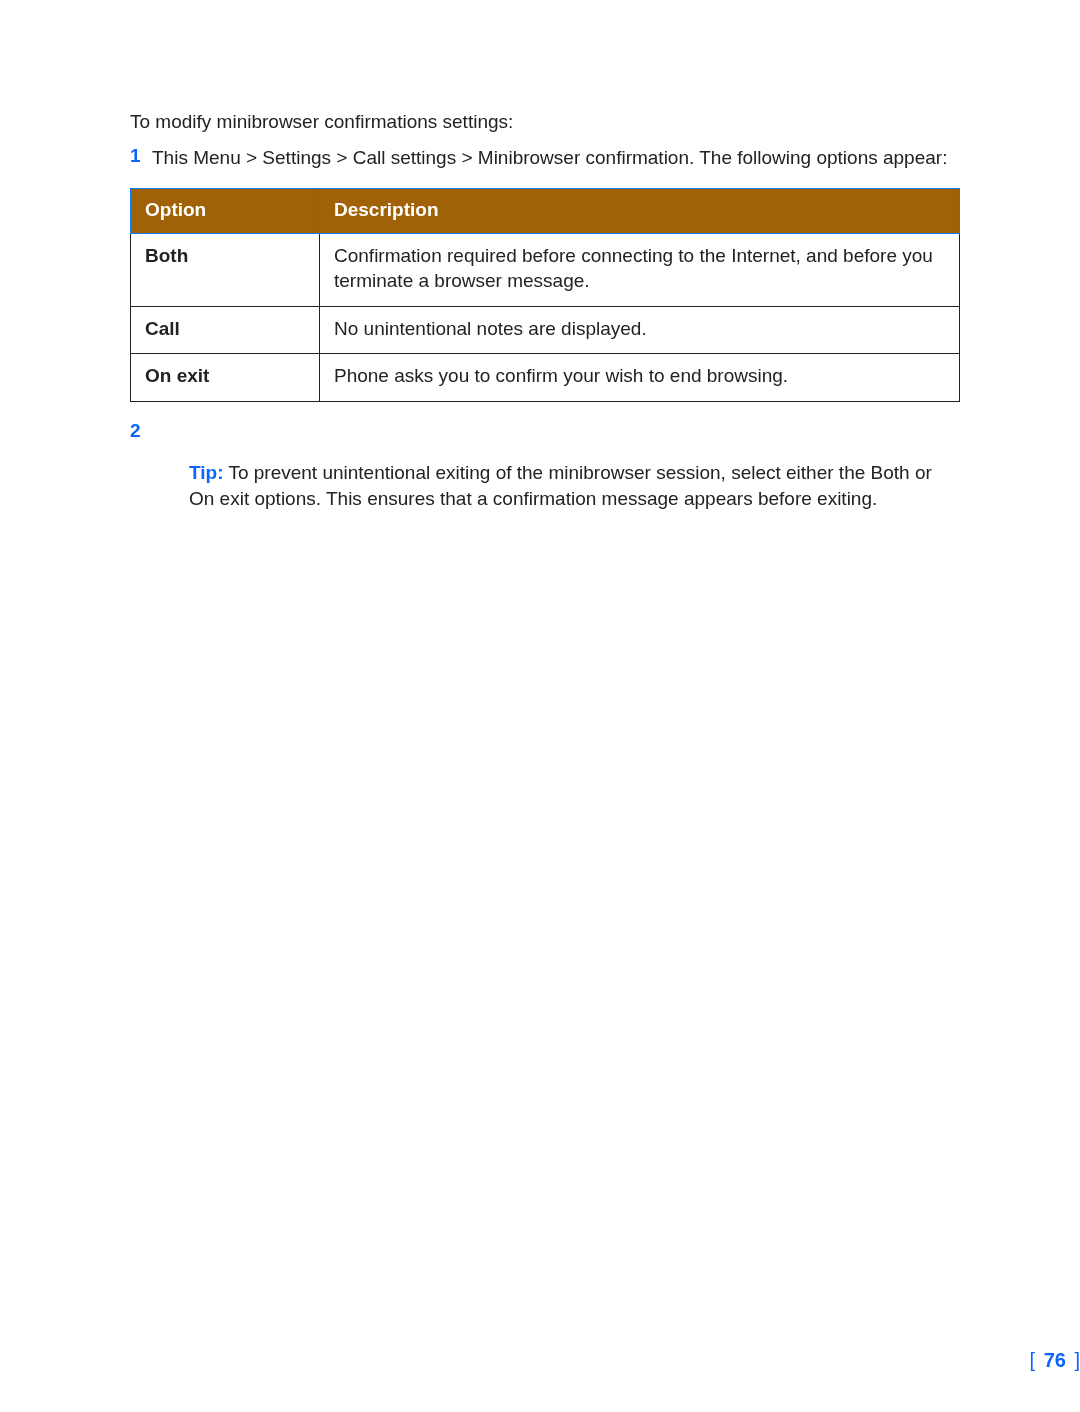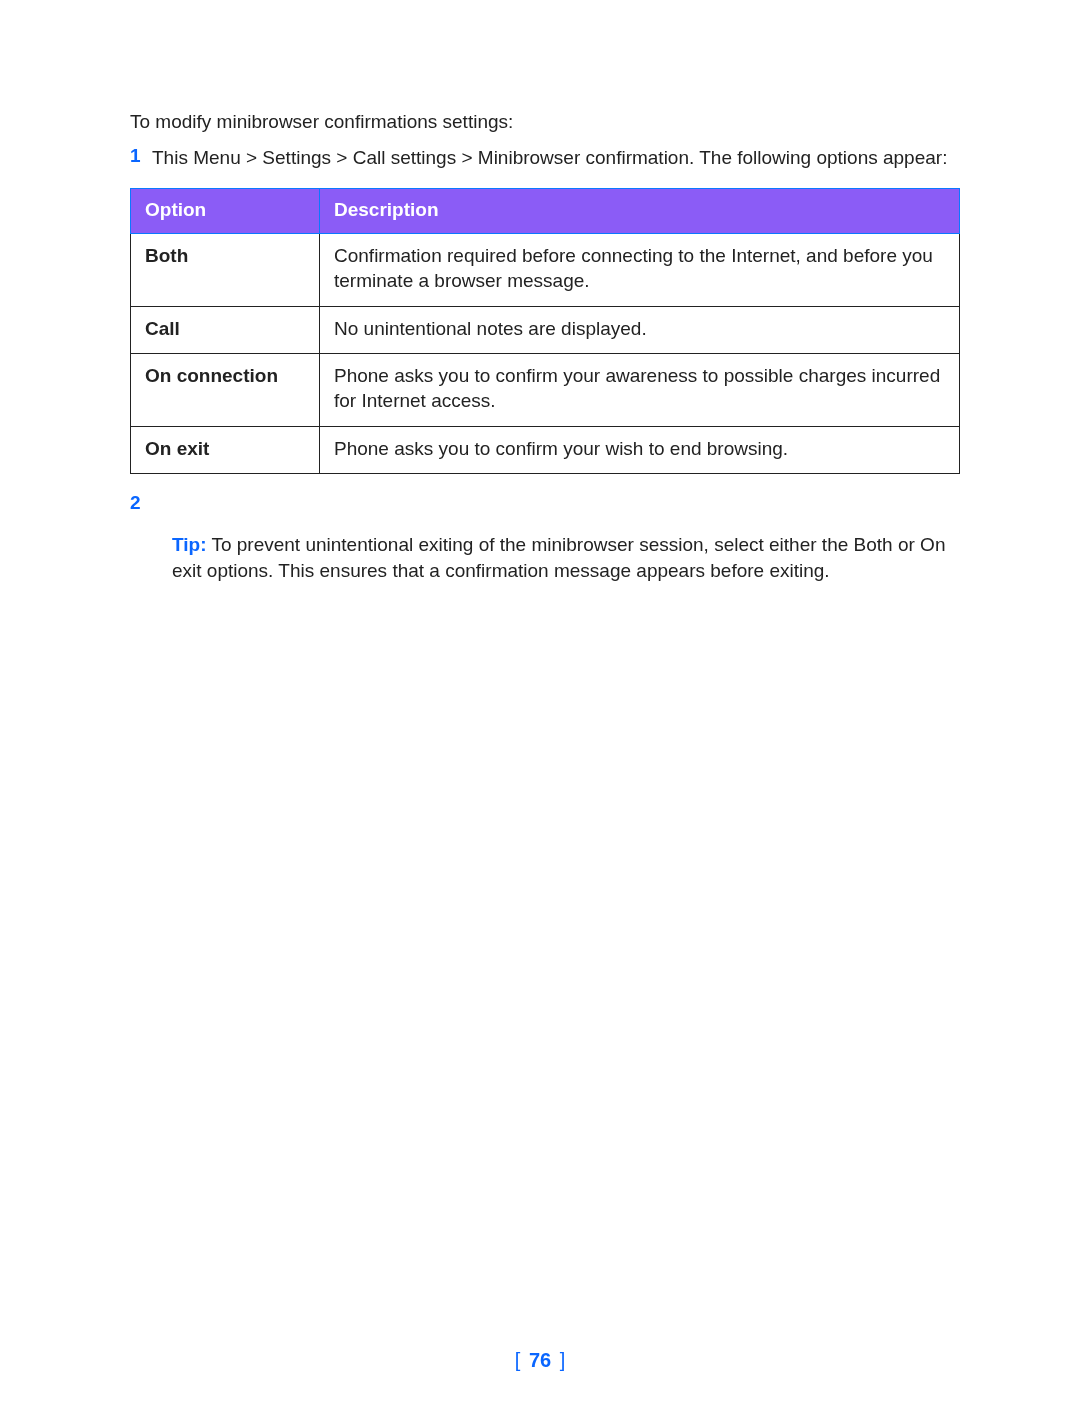--- a/index.html
+++ b/index.html
@@ -40,53 +40,53 @@
     line-height: 1.35;
   }
   .b { font-weight: 400; }
   table.options {
     border-collapse: collapse;
     width: 100%;
     margin: 8px 0 18px 0;
     font-size: 19px;
   }
   table.options th {
-    background: #8b5cf6;
+    background: #a16207;
     color: #ffffff;
     font-weight: 700;
     text-align: left;
     padding: 10px 14px 12px 14px;
     border: 1px solid #0a78ff;
   }
   table.options td {
     border: 1px solid #222;
     padding: 10px 14px 12px 14px;
     vertical-align: top;
     line-height: 1.3;
   }
   table.options td.opt {
     font-weight: 700;
     width: 160px;
   }
   .tip-block, .note-block {
-    margin-left: 42px;
+    margin-left: 59px;
     font-size: 19px;
     line-height: 1.35;
     margin-top: 8px;
   }
   .blue-label {
     color: #0a66ff;
     font-weight: 700;
   }
   .footer {
     position: absolute;
     bottom: 40px;
     width: 1080px;
     left: 0;
-    text-align: center;
+    text-align: right;
     font-size: 20px;
     font-weight: 600;
     color: #0a66ff;
   }
   .footer .bracket { color: #0a66ff; font-weight: 400; }
   .footer .num { color: #0a66ff; font-weight: 600; padding: 0 3px; }
 </style>
 </head>
 <body>
 
@@ -111,24 +111,20 @@
     <tbody>
       <tr>
         <td class="opt">Both</td>
         <td>Confirmation required before connecting to the Internet, and before you terminate a browser message.</td>
       </tr>
       <tr>
         <td class="opt">Call</td>
         <td>No unintentional notes are displayed.</td>
       </tr>
       <tr>
-        <td class="opt">On connection</td>
-        <td>Phone asks you to confirm your awareness to possible charges incurred for Internet access.</td>
-      </tr>
-      <tr>
         <td class="opt">On exit</td>
         <td>Phone asks you to confirm your wish to end browsing.</td>
       </tr>
     </tbody>
   </table>
 
   <div class="step">
     <div class="step-no">2</div>
   </div>
 

